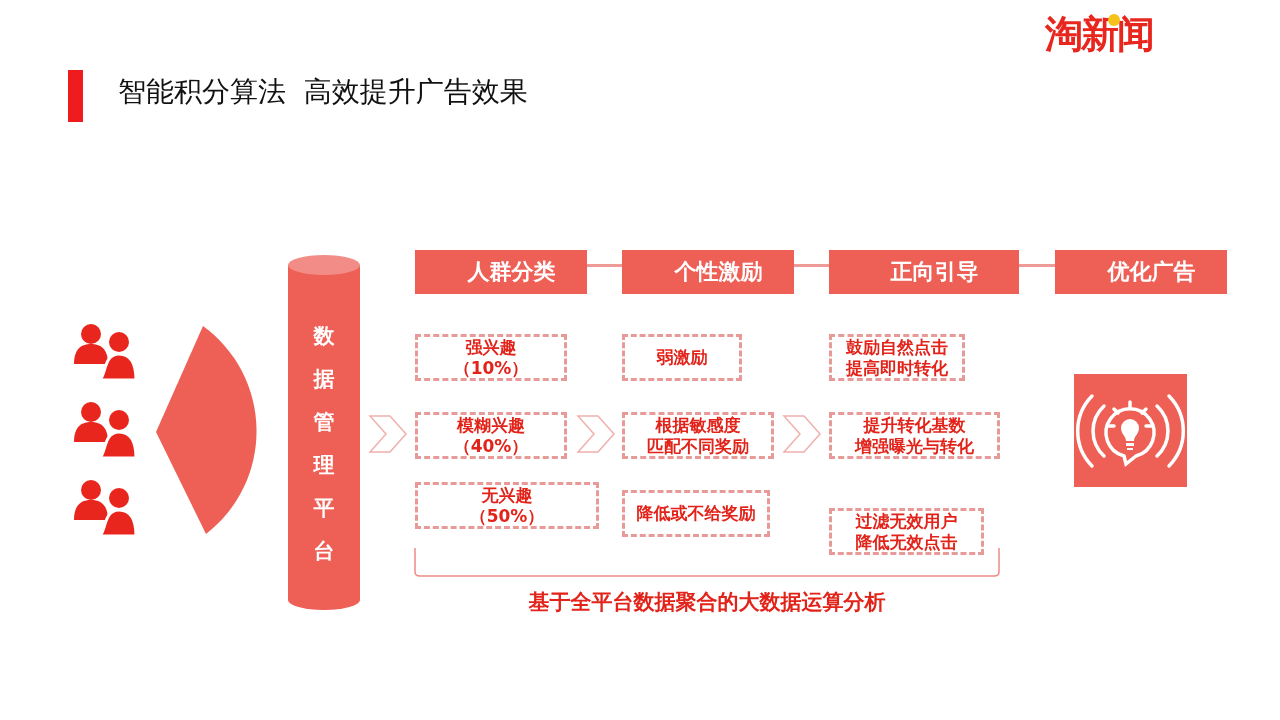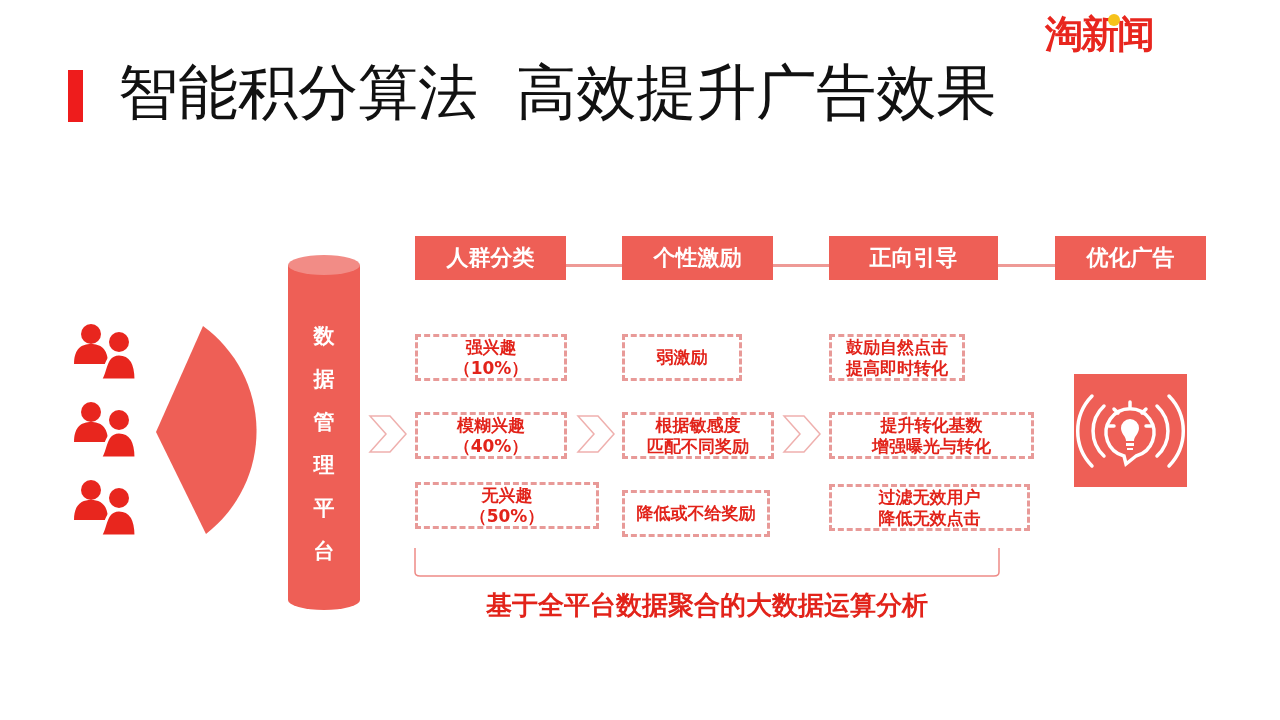--- a/index.html
+++ b/index.html
@@ -4,21 +4,21 @@
 <style>
   html, body { margin: 0; padding: 0; }
   body {
     width: 1280px; height: 720px; position: relative; overflow: hidden;
     background: #ffffff;
     font-family: "DejaVu Sans", "Liberation Sans", sans-serif;
   }
   .abs { position: absolute; }
   .title-bar { left: 68px; top: 70px; width: 15px; height: 52px; background: #ee1c1c; }
   .page-title {
-    left: 118px; top: 60px; font-size: 60px; color: #111; letter-spacing: 0px;
+    left: 118px; top: 60px; font-size: 28px; color: #111; letter-spacing: 0px;
     white-space: pre; line-height: 64px;
   }
   .logo { left: 1045px; top: 12px; width: 172px; height: 44px; font-family: Liberation Serif, serif; }
   .logo-text {
     font-size: 38px; font-weight: bold; color: #e8261e; letter-spacing: -2px;
     line-height: 44px; white-space: nowrap;
   }
   .logo-text .mid { color: #e8261e; position: relative; }
   .logo-dot { position: absolute; width: 12px; height: 12px; border-radius: 50%; background: #f6c21a; left: 1108px; top: 14px; }
 
@@ -30,34 +30,34 @@
   .cyl-top { position: absolute; left: 0; top: 0; width: 72px; height: 20px; border-radius: 50%; background: #f28c86; }
   .cyl-bottom { position: absolute; left: 0; bottom: 0; width: 72px; height: 20px; border-radius: 50%; background: #ee5f56; }
   .cyl-text {
     position: absolute; left: 0; top: 60px; width: 72px; text-align: center;
     color: #fff; font-weight: bold; font-size: 21px; line-height: 43px;
   }
   .cyl-text span { display: block; }
 
   .header-box {
     height: 44px; background: #ee5f56; color: #fff; font-weight: bold; font-size: 22px;
-    display: flex; align-items: center; justify-content: center; top: 236px;
+    display: flex; align-items: center; justify-content: center; top: 250px; padding-left: 21px;
   }
   .connector { top: 264px; height: 3px; background: #ee9a96; }
 
   .dash-box {
     width: 150px; height: 44px; border: 3px dashed #e89a98; box-sizing: border-box;
     display: flex; flex-direction: column; align-items: center; justify-content: center;
     color: #e2231a; font-size: 17px; font-weight: bold; line-height: 21px; text-align: center;
   }
   .chev { width: 40px; height: 40px; }
   .bracket { left: 414px; top: 548px; width: 586px; height: 30px; }
   .footer-text {
     left: 414px; top: 588px; width: 586px; text-align: center; color: #e2231a;
-    font-size: 26px; font-weight: bold;
+    font-size: 21px; font-weight: bold;
   }
   .bulb { left: 1074px; top: 374px; width: 113px; height: 113px; background: #ee5f56; }
 </style>
 </head>
 <body>
 
 <div class="abs title-bar"></div>
 <div class="abs page-title">智能积分算法  高效提升广告效果</div>
 
 <div class="abs logo">
@@ -134,25 +134,25 @@
     <span>匹配不同奖励</span>
 </div>
 <div class="abs dash-box" style="left:622px;top:490px;width:148px;height:47px">
   <span>降低或不给奖励</span>
 </div>
 
 <div class="abs dash-box" style="left:829px;top:334px;width:136px;height:47px">
   <span>鼓励自然点击</span>
     <span>提高即时转化</span>
 </div>
-<div class="abs dash-box" style="left:829px;top:412px;width:205px;height:47px">
+<div class="abs dash-box" style="left:829px;top:412px;width:171px;height:47px">
   <span>提升转化基数</span>
     <span>增强曝光与转化</span>
 </div>
-<div class="abs dash-box" style="left:829px;top:484px;width:201px;height:47px">
+<div class="abs dash-box" style="left:829px;top:508px;width:155px;height:47px">
   <span>过滤无效用户</span>
     <span>降低无效点击</span>
 </div>
 
 <svg class="abs chev" style="left:368px;top:414px" viewBox="0 0 40 40">
   <path d="M2 2 L22 2 L38 20 L22 38 L2 38 L18 20 Z" fill="none" stroke="#efb0ae" stroke-width="1.5"></path>
 </svg>
 <svg class="abs chev" style="left:576px;top:414px" viewBox="0 0 40 40">
   <path d="M2 2 L22 2 L38 20 L22 38 L2 38 L18 20 Z" fill="none" stroke="#efb0ae" stroke-width="1.5"></path>
 </svg>

